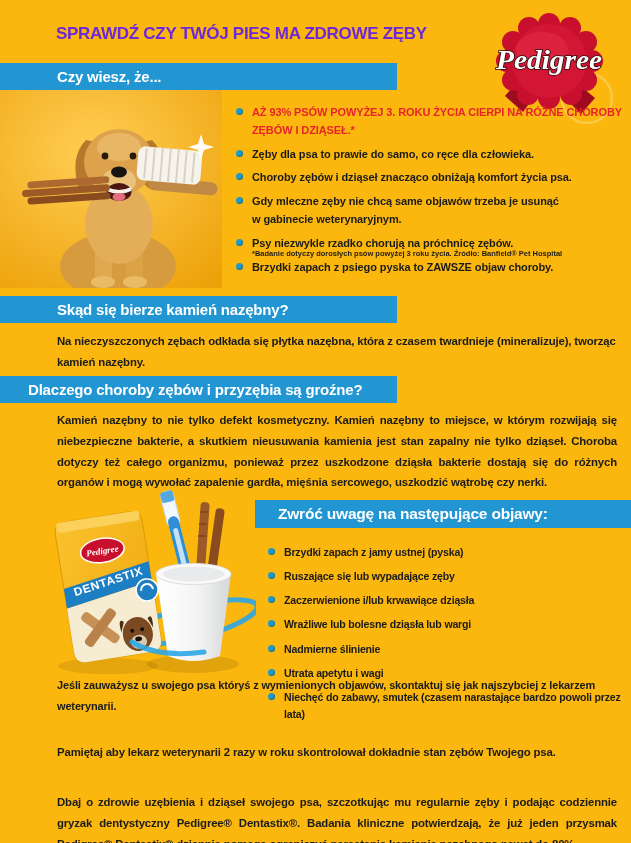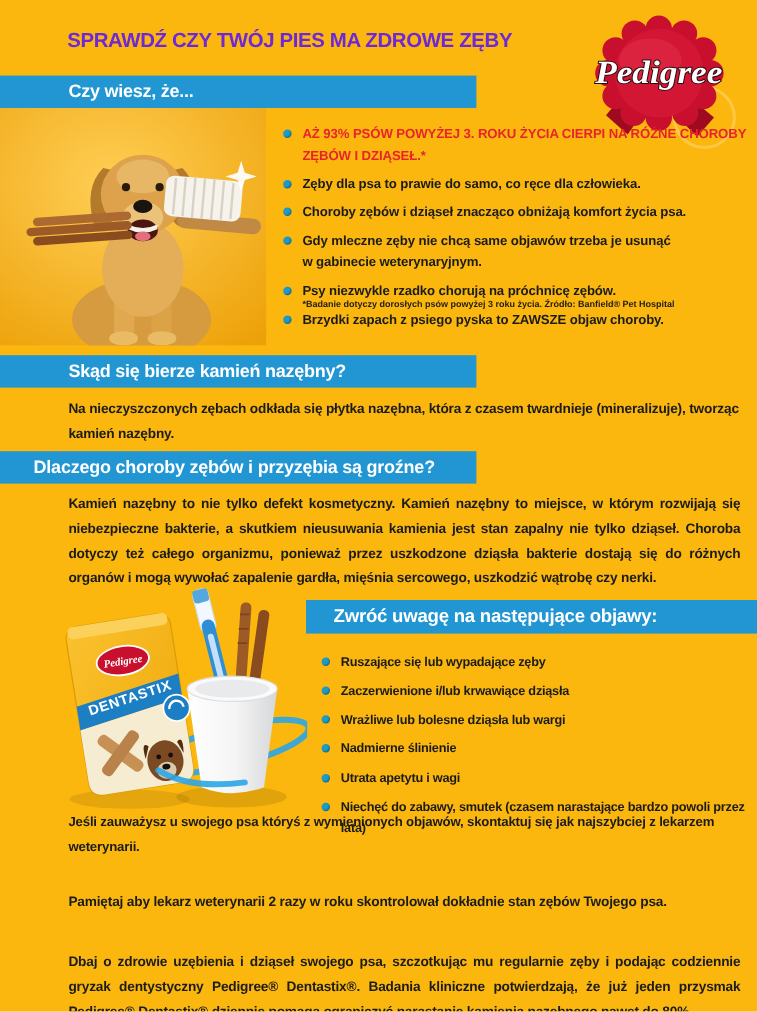--- a/index.html
+++ b/index.html
@@ -245,20 +245,21 @@
         <ellipse cx="165.5" cy="88" rx="31" ry="7.5" fill="#E8EAEC"></ellipse>
       </g>
 
       <path d="M104 156 Q130 172 176 166" fill="none" stroke="#2BA6E5" stroke-width="5" stroke-linecap="round" opacity="0.9"></path>
     </svg>
   </div>
 
   <div id="banner-symptoms">Zwróć uwagę na następujące objawy:</div>
 
   <ul class="bullets" id="symptoms-list">
+    <li>Brzydki zapach z jamy ustnej (pyska)</li>
     <li>Ruszające się lub wypadające zęby</li>
     <li>Zaczerwienione i/lub krwawiące dziąsła</li>
     <li>Wrażliwe lub bolesne dziąsła lub wargi</li>
     <li>Nadmierne ślinienie</li>
     <li>Utrata apetytu i wagi</li>
     <li>Niechęć do zabawy, smutek (czasem narastające bardzo powoli przez lata)</li>
   </ul>
 
   <p class="para" id="closing-line">Jeśli zauważysz u swojego psa któryś z wymienionych objawów, skontaktuj się jak najszybciej z lekarzem weterynarii.</p>
 

